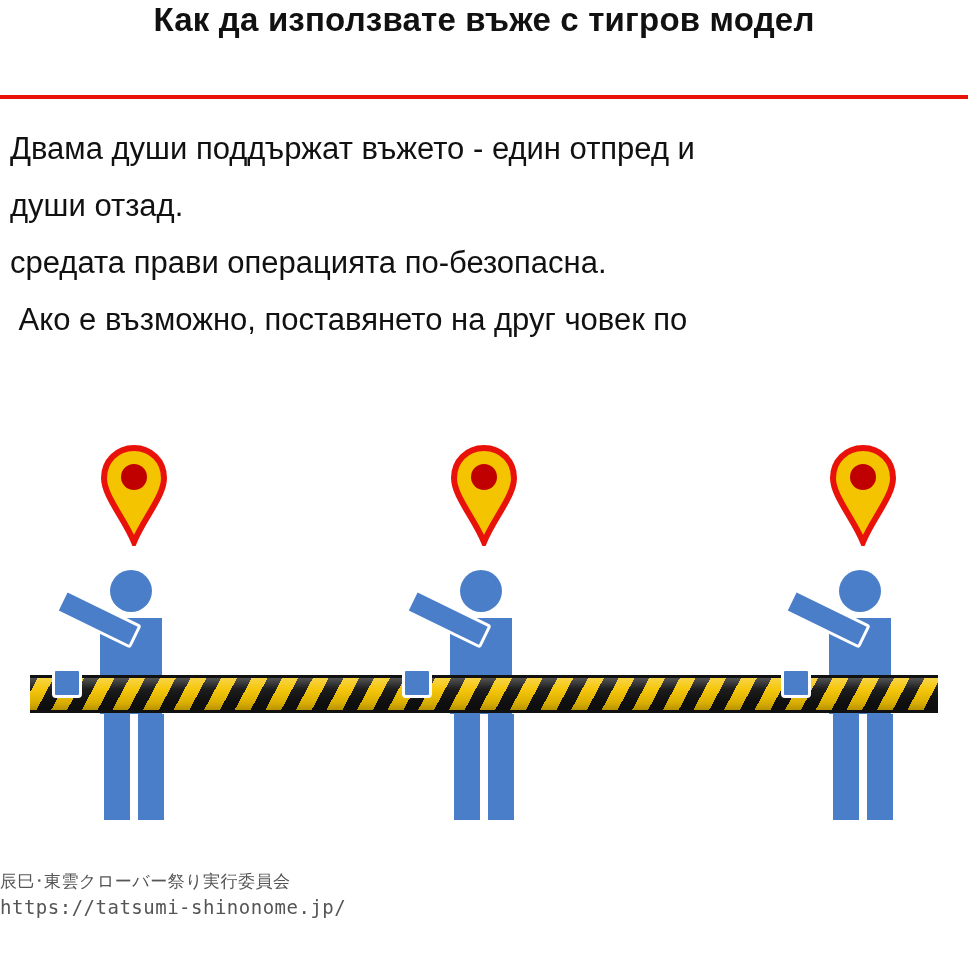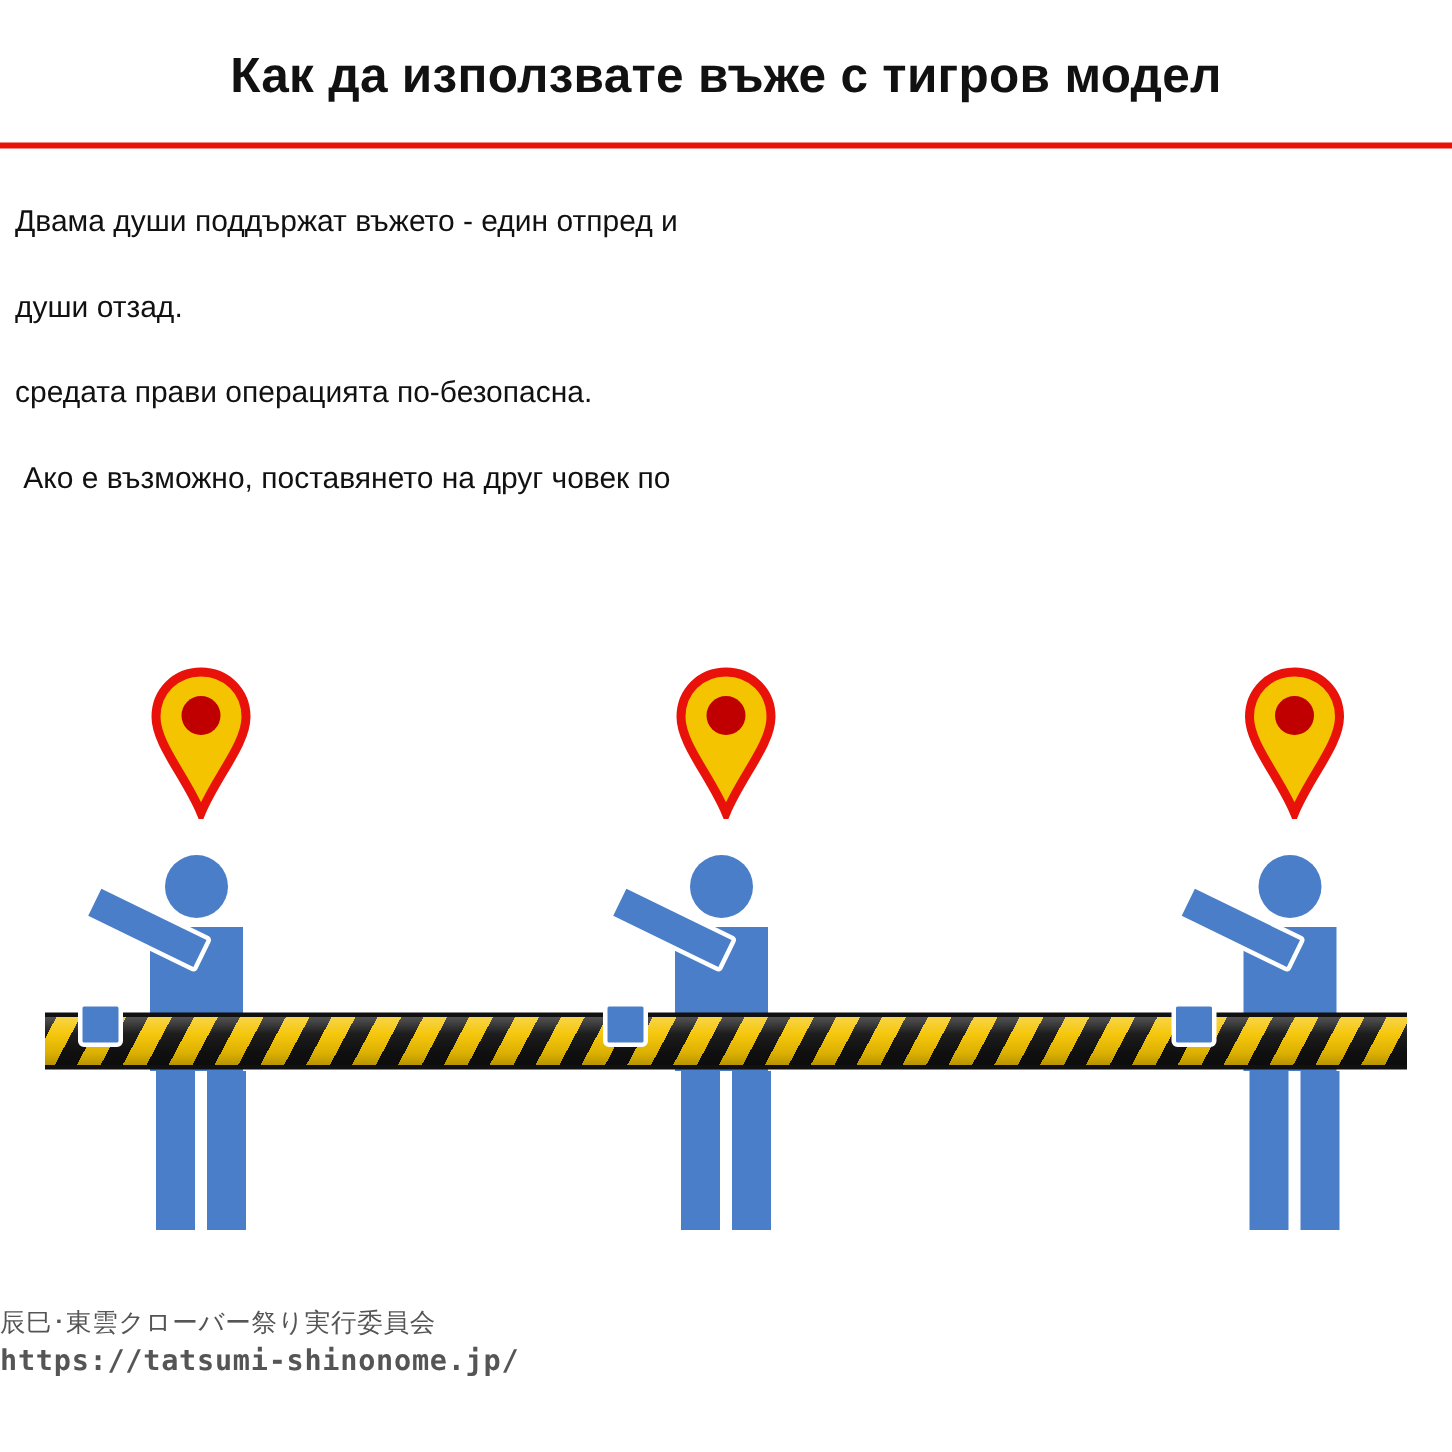--- a/index.html
+++ b/index.html
@@ -23,42 +23,41 @@
     box-sizing: border-box;
   }
 
   
   .title {
     text-align: center;
     font-size: 33px;
     font-weight: 700;
     letter-spacing: 0.2px;
     color: #111111;
-    padding-top: 30px;
     line-height: 1.2;
   }
 
   .title-rule {
     position: absolute;
     left: 0;
     top: 95px;
     width: 968px;
     height: 4px;
     background: #e8120a;
   }
 
   
   .body-text {
     position: absolute;
     left: 10px;
     top: 120px;
     width: 948px;
   }
   .body-line {
-    font-size: 20px;
+    font-size: 31px;
     line-height: 57px;
     color: #111111;
     white-space: pre;
   }
 
   
   .illus {
     position: absolute;
     left: 0;
     top: 410px;
@@ -190,21 +189,20 @@
   .footer-line1 {
     font-size: 17px;
     line-height: 24px;
     letter-spacing: 0.5px;
   }
   .footer-line2 {
     font-size: 19px;
     line-height: 26px;
     letter-spacing: 0.5px;
     font-family: "DejaVu Sans Mono", monospace;
-    font-weight: bold;
   }
 </style>
 </head>
 <body>
 
 <div class="page">
 
   <div class="title">Как да използвате въже с тигров модел</div>
   <div class="title-rule"></div>
 

